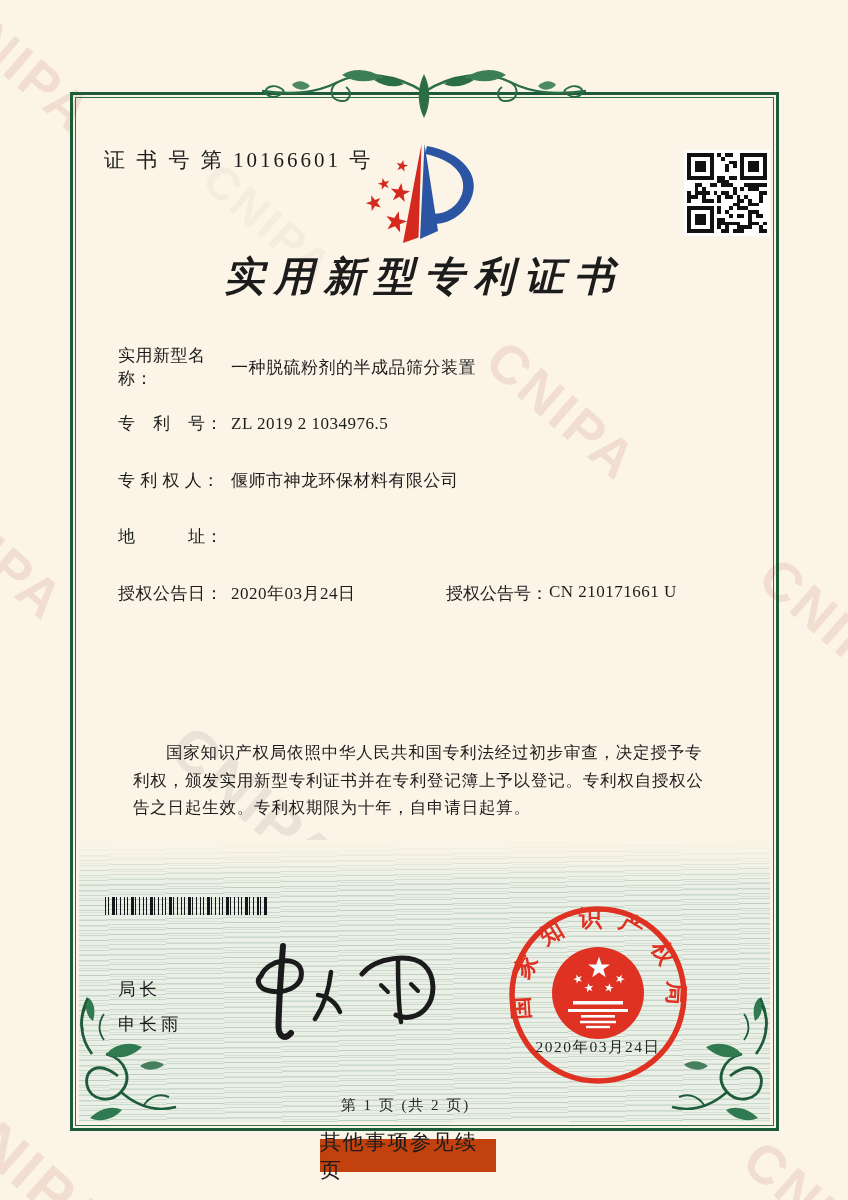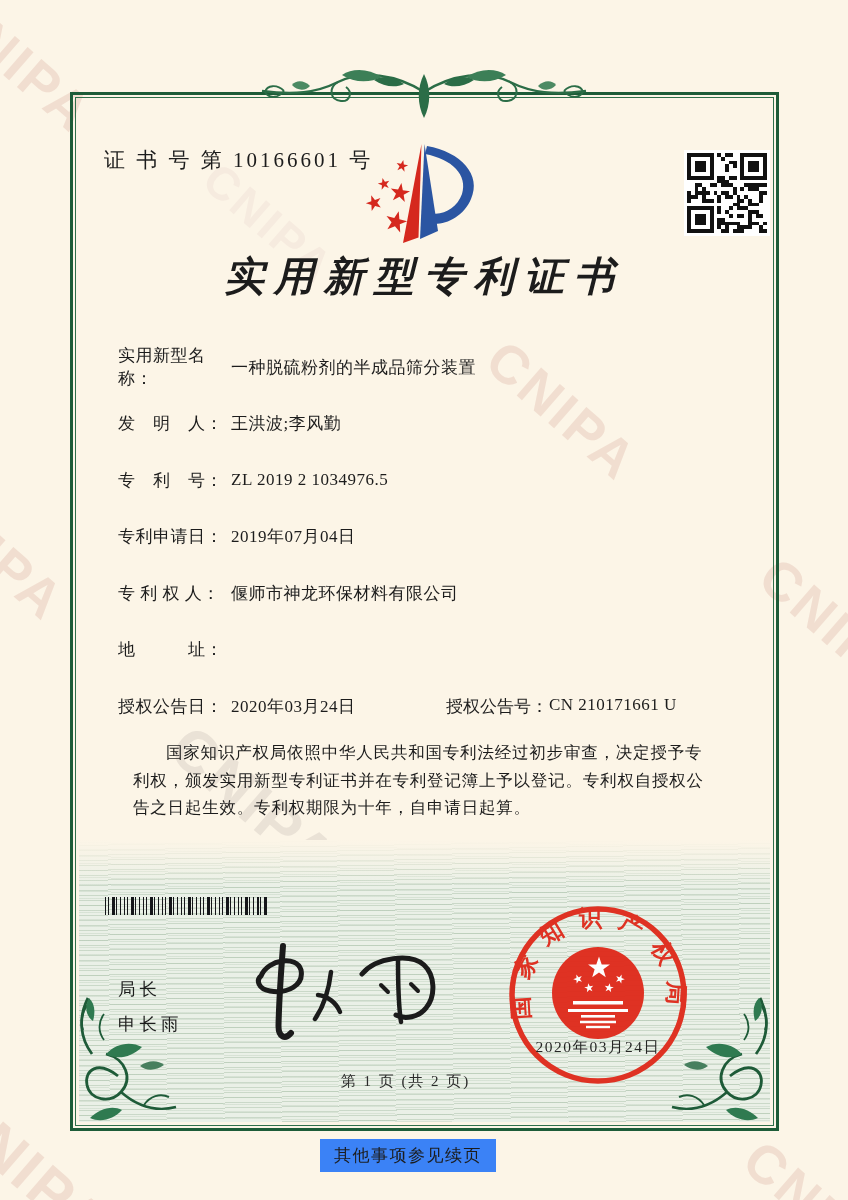--- a/index.html
+++ b/index.html
@@ -71,27 +71,27 @@
       #15161a 3px 4px,rgba(0,0,0,0) 4px 7.5px,
       #15161a 7.5px 10.5px,rgba(0,0,0,0) 10.5px 11.5px,
       #15161a 11.5px 12.5px,rgba(0,0,0,0) 12.5px 15px,
       #15161a 15px 16px,rgba(0,0,0,0) 16px 19px);
   }
   .officer-title{position:absolute;left:118px;top:977px;font-size:17.5px;letter-spacing:4px;z-index:4;font-family:Liberation Mono, monospace;}
   .officer-name{position:absolute;left:118px;top:1012px;font-size:17.5px;letter-spacing:4px;z-index:4;text-align:center;}
   .signature{position:absolute;left:248px;top:940px;z-index:5;}
   .seal{position:absolute;left:503px;top:900px;z-index:6;opacity:.96;}
   .page-num{
-    position:absolute;left:51px;width:709px;top:1072px;z-index:4;
+    position:absolute;left:51px;width:709px;top:1096px;z-index:4;
     text-align:center;font-size:15px;letter-spacing:2px;color:#2a2a2a;
   }
   .note-box{
     position:absolute;left:320px;top:1139px;width:176px;height:33px;z-index:4;
-    background:#3b82f6;display:flex;align-items:center;justify-content:center;
-    font-size:17px;letter-spacing:1.5px;font-family:Liberation Mono, monospace;
+    background:#c2410c;display:flex;align-items:center;justify-content:center;
+    font-size:21px;letter-spacing:1.5px;font-family:Liberation Mono, monospace;
   }
   .ornament{position:absolute;z-index:3;pointer-events:none;}
   #top-flourish{left:254px;top:62px;}
   #corner-flourishes{left:56px;top:994px;}
 </style>
 </head>
 <body>
 
 <div class="wm" style="left:-30px;top:-20px;">CNIPA</div>
 <div class="wm light" style="left:228px;top:152px;font-size:46px;">CNIPA</div>
@@ -286,30 +286,22 @@
 </svg>
 
 <div class="title">实用新型专利证书</div>
 
 <div class="fields">
   <div class="field-row">
     <span class="f-label">实用新型名称：</span>
     <span class="f-value">一种脱硫粉剂的半成品筛分装置</span>
   </div>
   <div class="field-row">
-    <span class="f-label">发　明　人：</span>
-    <span class="f-value">王洪波;李风勤</span>
-  </div>
-  <div class="field-row">
     <span class="f-label">专　利　号：</span>
     <span class="f-value">ZL 2019 2 1034976.5</span>
-  </div>
-  <div class="field-row">
-    <span class="f-label">专利申请日：</span>
-    <span class="f-value">2019年07月04日</span>
   </div>
   <div class="field-row">
     <span class="f-label">专 利 权 人：</span>
     <span class="f-value">偃师市神龙环保材料有限公司</span>
   </div>
   <div class="field-row">
     <span class="f-label">地　　　址：</span>
   </div>
   <div class="field-row row-split">
     <span class="grp1">

